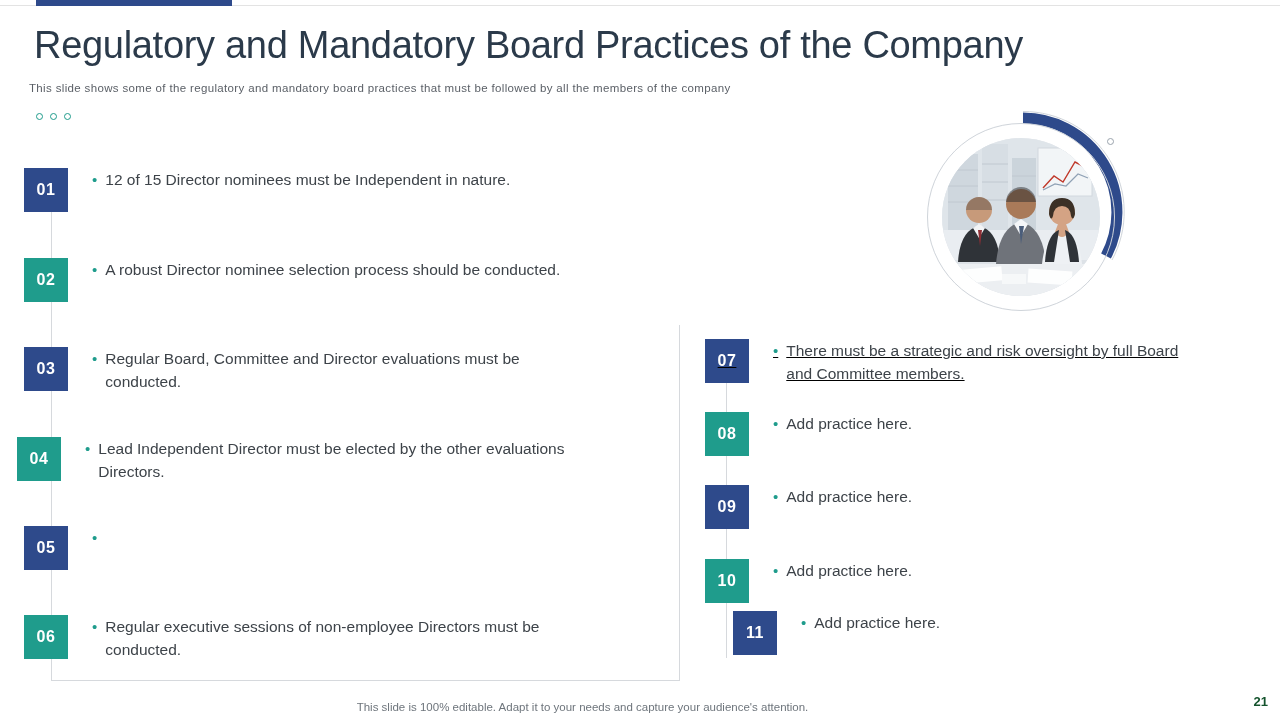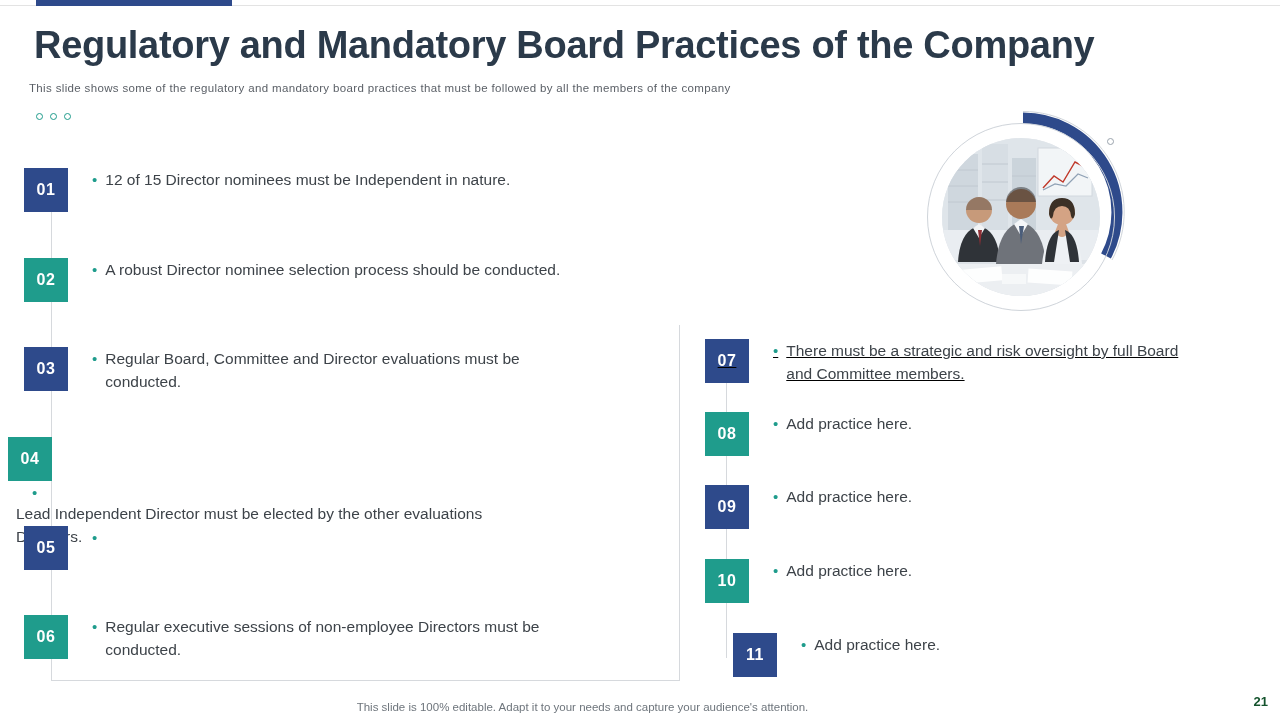--- a/index.html
+++ b/index.html
@@ -36,21 +36,21 @@
     height: 1px;
     background: #e3e3e3;
   }
   .title {
     position: absolute;
     top: 22px;
     left: 34px;
     font-size: 38px;
     line-height: 46px;
     color: #2b3a4a;
-    font-weight: 700;
+    font-weight: 400;
     letter-spacing: -0.3px;
     white-space: nowrap;
   }
   .subtitle {
     position: absolute;
     top: 82px;
     left: 29px;
     font-size: 11.5px;
     color: #5a5f66;
     letter-spacing: 0.35px;
@@ -240,21 +240,21 @@
     <div class="bullet">•</div>
     <div class="txt">A robust Director nominee selection process should be conducted.</div>
   </div>
 
   <div class="item" style="left:24px; top:347px;">
     <div class="num blue">03</div>
     <div class="bullet">•</div>
     <div class="txt">Regular Board, Committee and Director evaluations must be conducted.</div>
   </div>
 
-  <div class="item" style="left:8px; top:437px;flex-direction:column;">
+  <div class="item" style="left:17px; top:437px;">
     <div class="num teal">04</div>
     <div class="bullet">•</div>
     <div class="txt">Lead Independent Director must be elected by the other evaluations Directors.</div>
   </div>
 
   <div class="item" style="left:24px; top:526px;">
     <div class="num blue">05</div>
     <div class="bullet">•</div>
   </div>
 
@@ -281,21 +281,21 @@
     <div class="bullet">•</div>
     <div class="txt">Add practice here.</div>
   </div>
 
   <div class="item right" style="left:705px; top:559px;">
     <div class="num teal">10</div>
     <div class="bullet">•</div>
     <div class="txt">Add practice here.</div>
   </div>
 
-  <div class="item right" style="left:705px; top:633px;padding-left:28px;">
+  <div class="item right" style="left:705px; top:611px;padding-left:28px;">
     <div class="num blue">11</div>
     <div class="bullet">•</div>
     <div class="txt">Add practice here.</div>
   </div>
 
   <div class="photo-wrap">
     <svg class="ring-arc" viewBox="0 0 204 204">
       <path d="M 102 8 A 94 94 0 0 1 185 146" fill="none" stroke="#2e4a8b" stroke-width="11"></path>
       <path d="M 102 1.5 A 100.5 100.5 0 0 1 191 150" fill="none" stroke="#cfd4da" stroke-width="1"></path>
     </svg>

